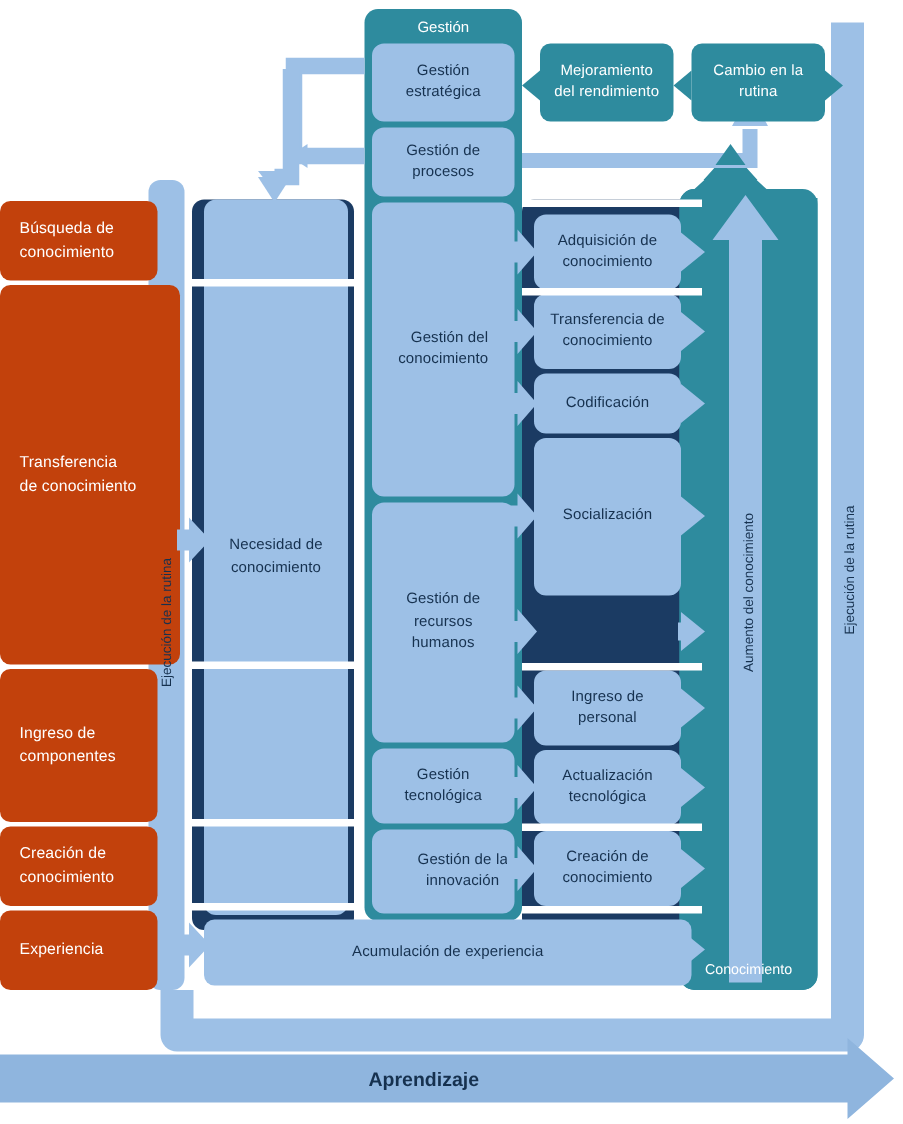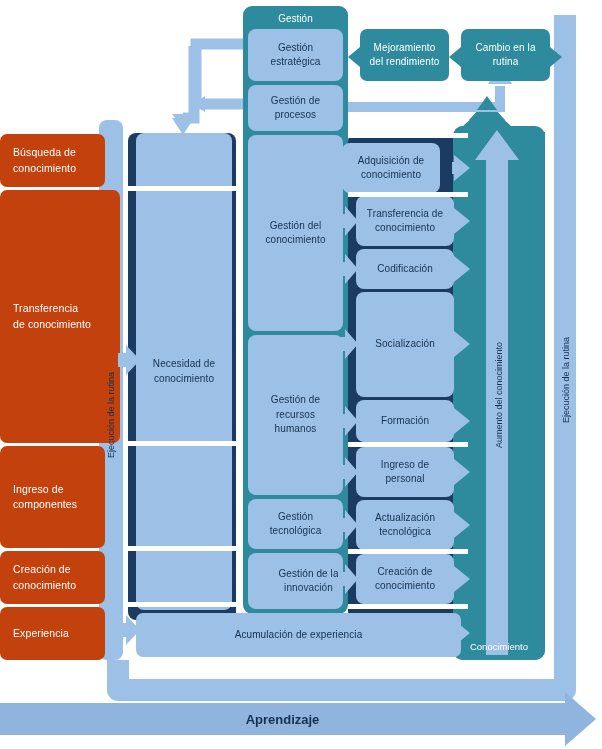--- a/index.html
+++ b/index.html
@@ -150,21 +150,21 @@
   </div>
 
   <div class="box lblue" style="left:248px;top:29px;width:95px;height:52px;">
     <span style="white-space:pre-line">Gestión
 estratégica</span>
   </div>
   <div class="box lblue" style="left:248px;top:85px;width:95px;height:46px;">
     <span style="white-space:pre-line">Gestión de
 procesos</span>
   </div>
-  <div class="box lblue" style="left:248px;top:135px;width:95px;height:196px;">
+  <div class="box lblue" style="left:248px;top:135px;width:95px;height:196px;text-align:right;">
     <span style="white-space:pre-line">Gestión del
 conocimiento</span>
   </div>
   <div class="box lblue" style="left:248px;top:335px;width:95px;height:160px;">
     <span style="white-space:pre-line">Gestión de
 recursos
 humanos</span>
   </div>
   <div class="box lblue" style="left:248px;top:499px;width:95px;height:50px;">
     <span style="white-space:pre-line">Gestión
@@ -177,36 +177,33 @@
 
   <div class="box teal" style="left:360px;top:29px;width:89px;height:52px;">
     <span style="white-space:pre-line">Mejoramiento
 del rendimiento</span>
   </div>
   <div class="box teal" style="left:461px;top:29px;width:89px;height:52px;">
     <span style="white-space:pre-line">Cambio en la
 rutina</span>
   </div>
 
-  <div class="box lblue" style="left:342px;top:143px;width:98px;height:50px;">
+  <div class="box lblue" style="left:356px;top:143px;width:98px;height:50px;">
     <span style="white-space:pre-line">Adquisición de
 conocimiento</span>
   </div>
   <div class="box lblue" style="left:356px;top:196px;width:98px;height:50px;">
     <span style="white-space:pre-line">Transferencia de
 conocimiento</span>
   </div>
   <div class="box lblue" style="left:356px;top:249px;width:98px;height:40px;">
     <span style="white-space:pre-line">Codificación</span>
   </div>
   <div class="box lblue" style="left:356px;top:292px;width:98px;height:105px;">
     <span style="white-space:pre-line">Socialización</span>
-  </div>
-  <div class="box lblue" style="left:356px;top:400px;width:98px;height:42px;">
-    <span style="white-space:pre-line">Formación</span>
   </div>
   <div class="box lblue" style="left:356px;top:447px;width:98px;height:50px;">
     <span style="white-space:pre-line">Ingreso de
 personal</span>
   </div>
   <div class="box lblue" style="left:356px;top:500px;width:98px;height:50px;">
     <span style="white-space:pre-line">Actualización
 tecnológica</span>
   </div>
   <div class="box lblue" style="left:356px;top:554px;width:98px;height:50px;">

